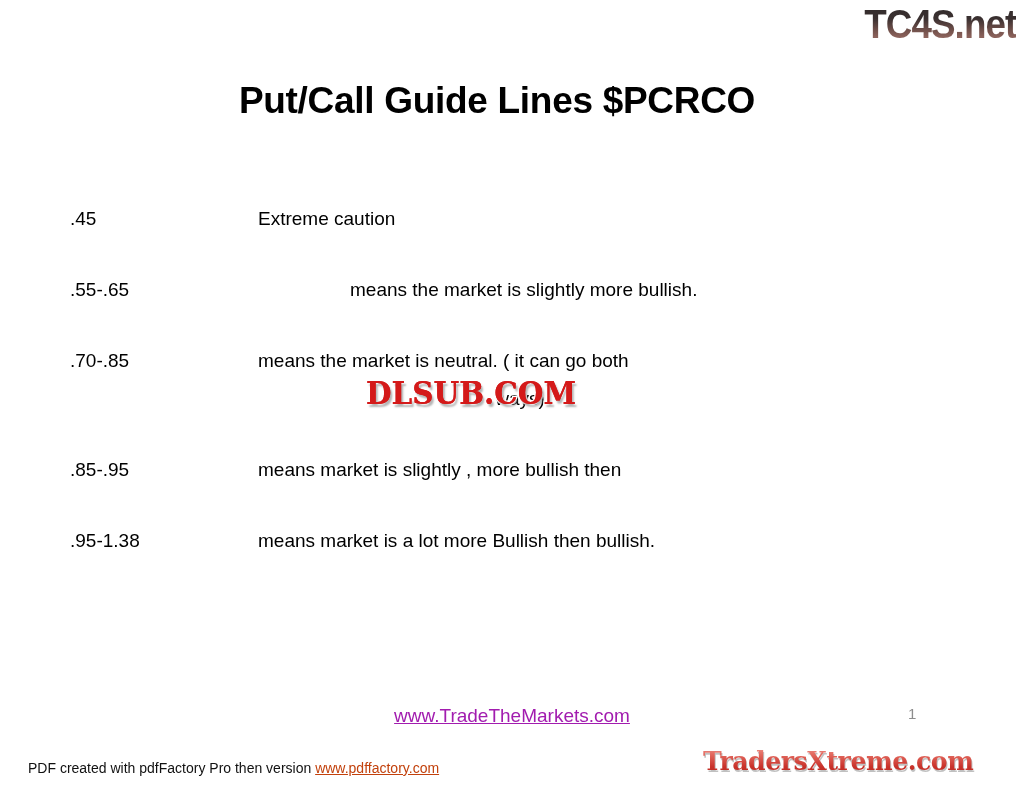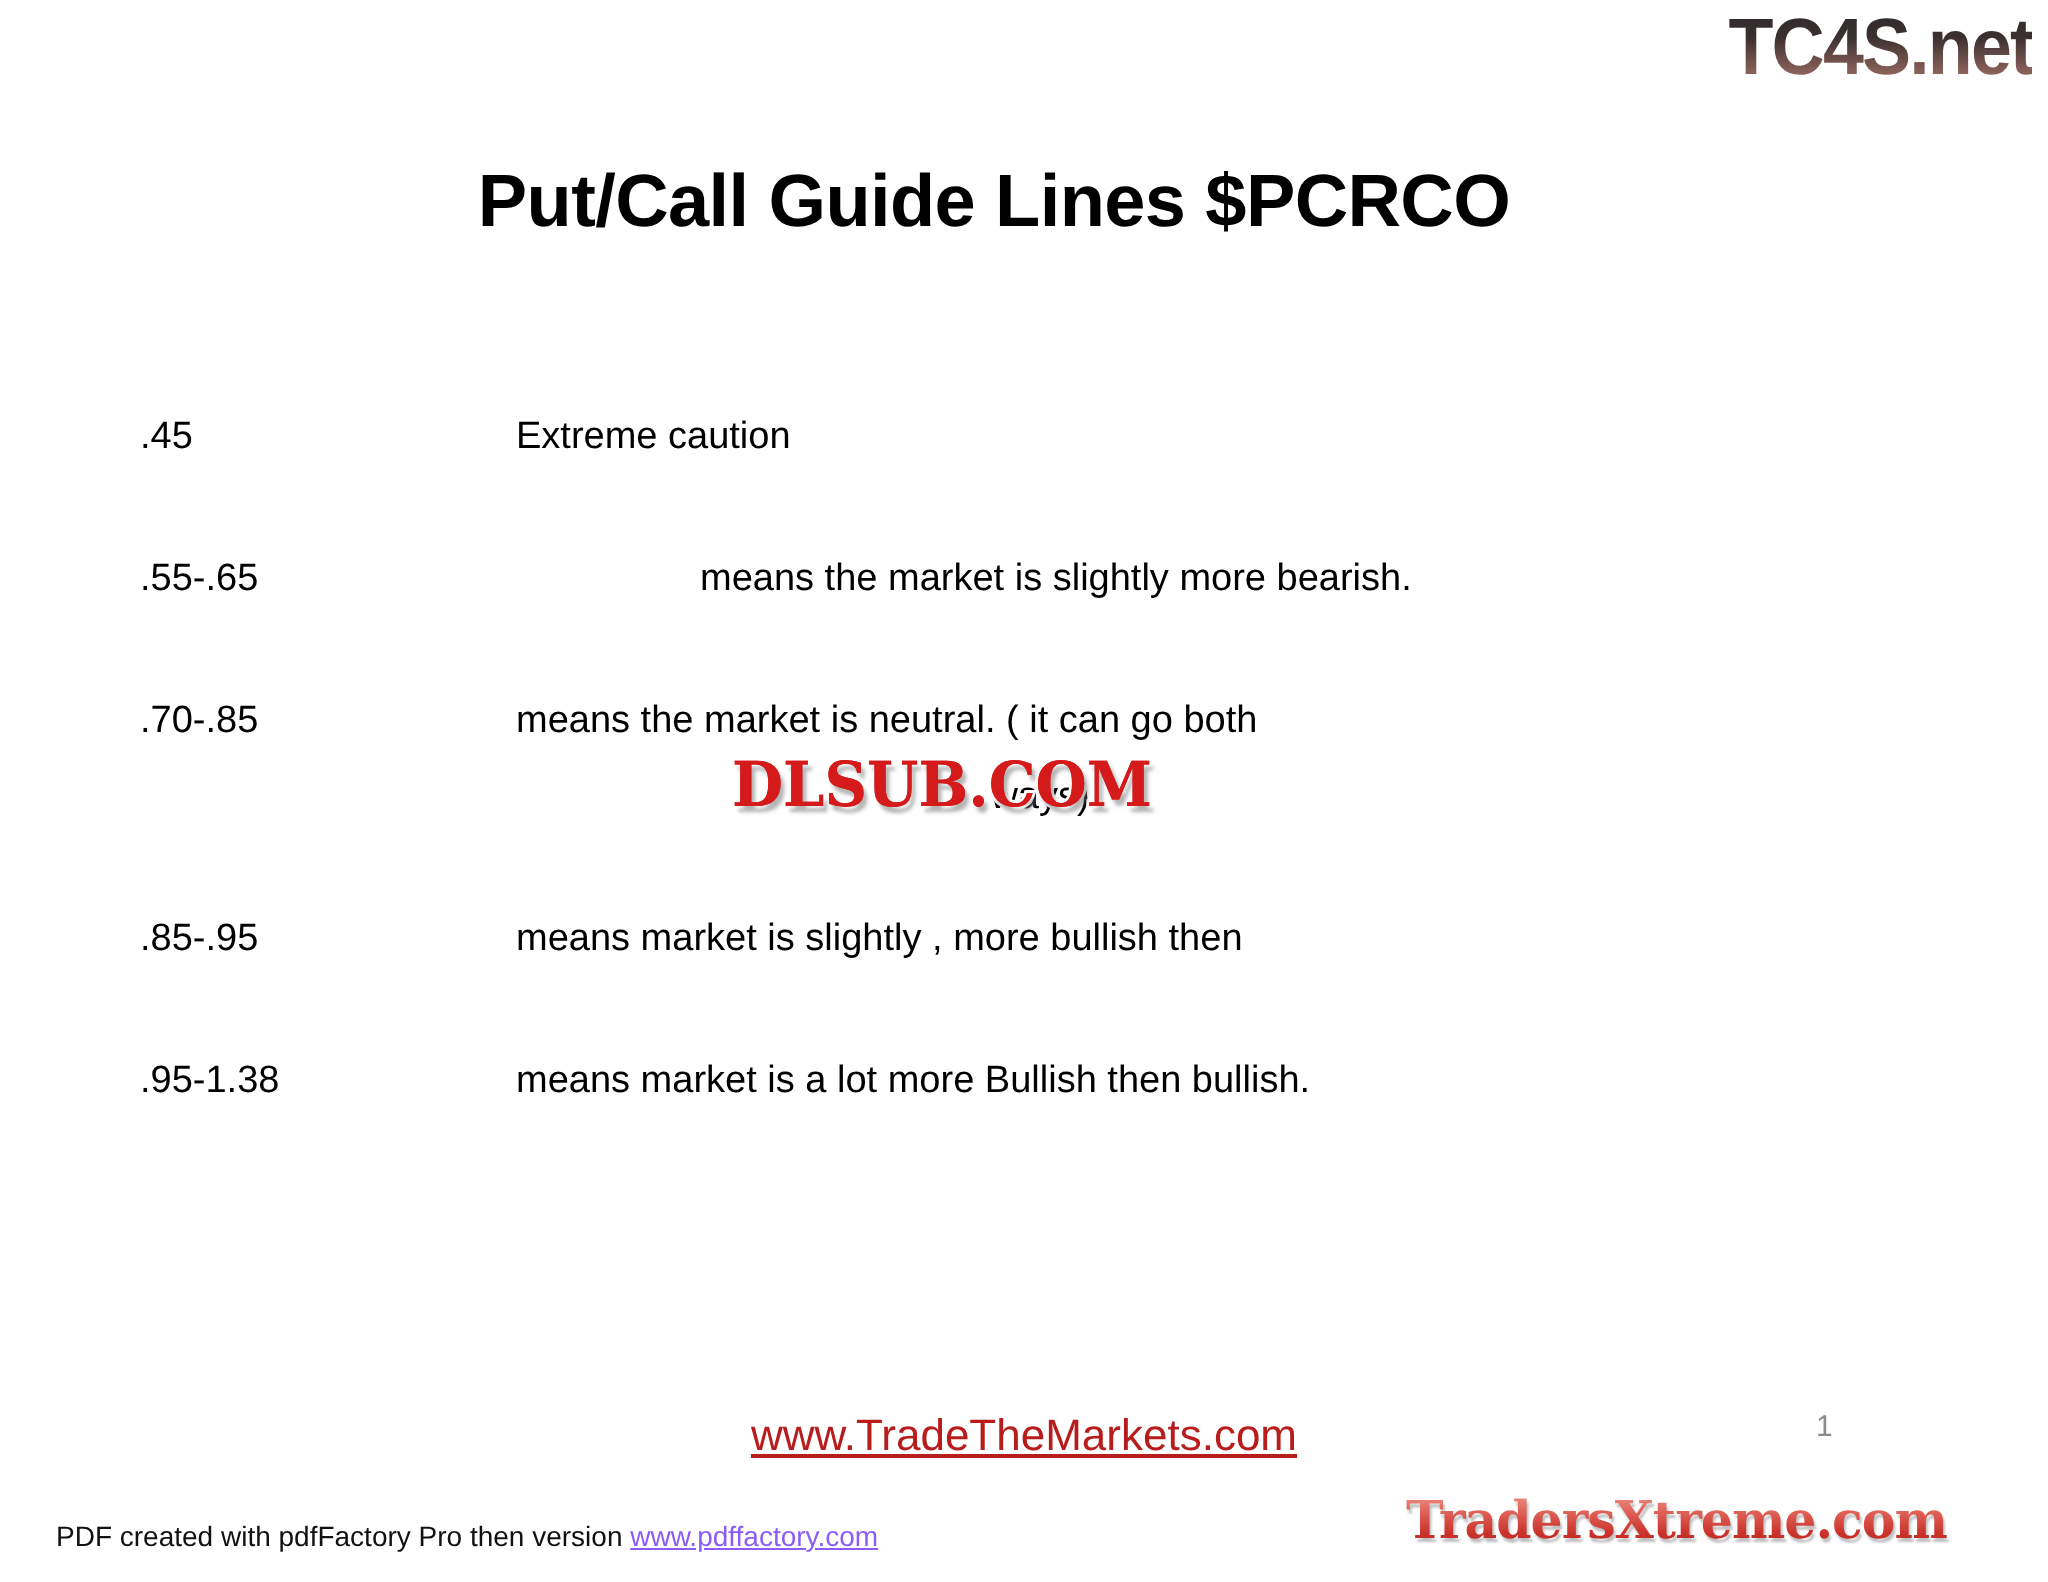--- a/index.html
+++ b/index.html
@@ -114,22 +114,22 @@
     pointer-events: none;
   }
 
   
   #footer-link {
     position: absolute;
     top: 705px;
     left: 0;
     width: 1024px;
     text-align: center;
-    font-size: 22px;
-    color: #b91c1c;
+    font-size: 19px;
+    color: #a21caf;
     text-decoration: underline;
     white-space: nowrap;
   }
   #page-number {
     position: absolute;
     top: 705px;
     left: 908px;
     font-size: 15px;
     color: #8d8d8d;
   }
@@ -137,21 +137,21 @@
   
   #pdf-bar {
     position: absolute;
     left: 28px;
     top: 760px;
     font-size: 14px;
     color: #111111;
     white-space: nowrap;
   }
   #pdf-bar .pdf-link {
-    color: #8b5cf6;
+    color: #c2410c;
     text-decoration: underline;
   }
 
   
   #tx-logo {
     position: absolute;
     left: 703px;
     top: 745px;
     font-family: "DejaVu Serif", serif;
     font-weight: bold;
@@ -192,21 +192,21 @@
 
 <div id="slide-title">Put/Call Guide Lines  $PCRCO</div>
 
 <div id="guide-rows">
 
   <div class="guide-row">
     <span class="range">.45</span><span class="desc">Extreme caution</span>
   </div>
 
   <div class="guide-row indented">
-    <span class="range">.55-.65</span><span class="desc">means the market is slightly more bearish.</span>
+    <span class="range">.55-.65</span><span class="desc">means the market is slightly more bullish.</span>
   </div>
 
   <div class="guide-row">
     <span class="range">.70-.85</span><span class="desc">means the market is neutral. ( it can go both</span>
     <span class="wrap-tail">ways)</span>
   </div>
 
   <div class="guide-row">
     <span class="range">.85-.95</span><span class="desc">means market is slightly , more bullish then</span>
   </div>

